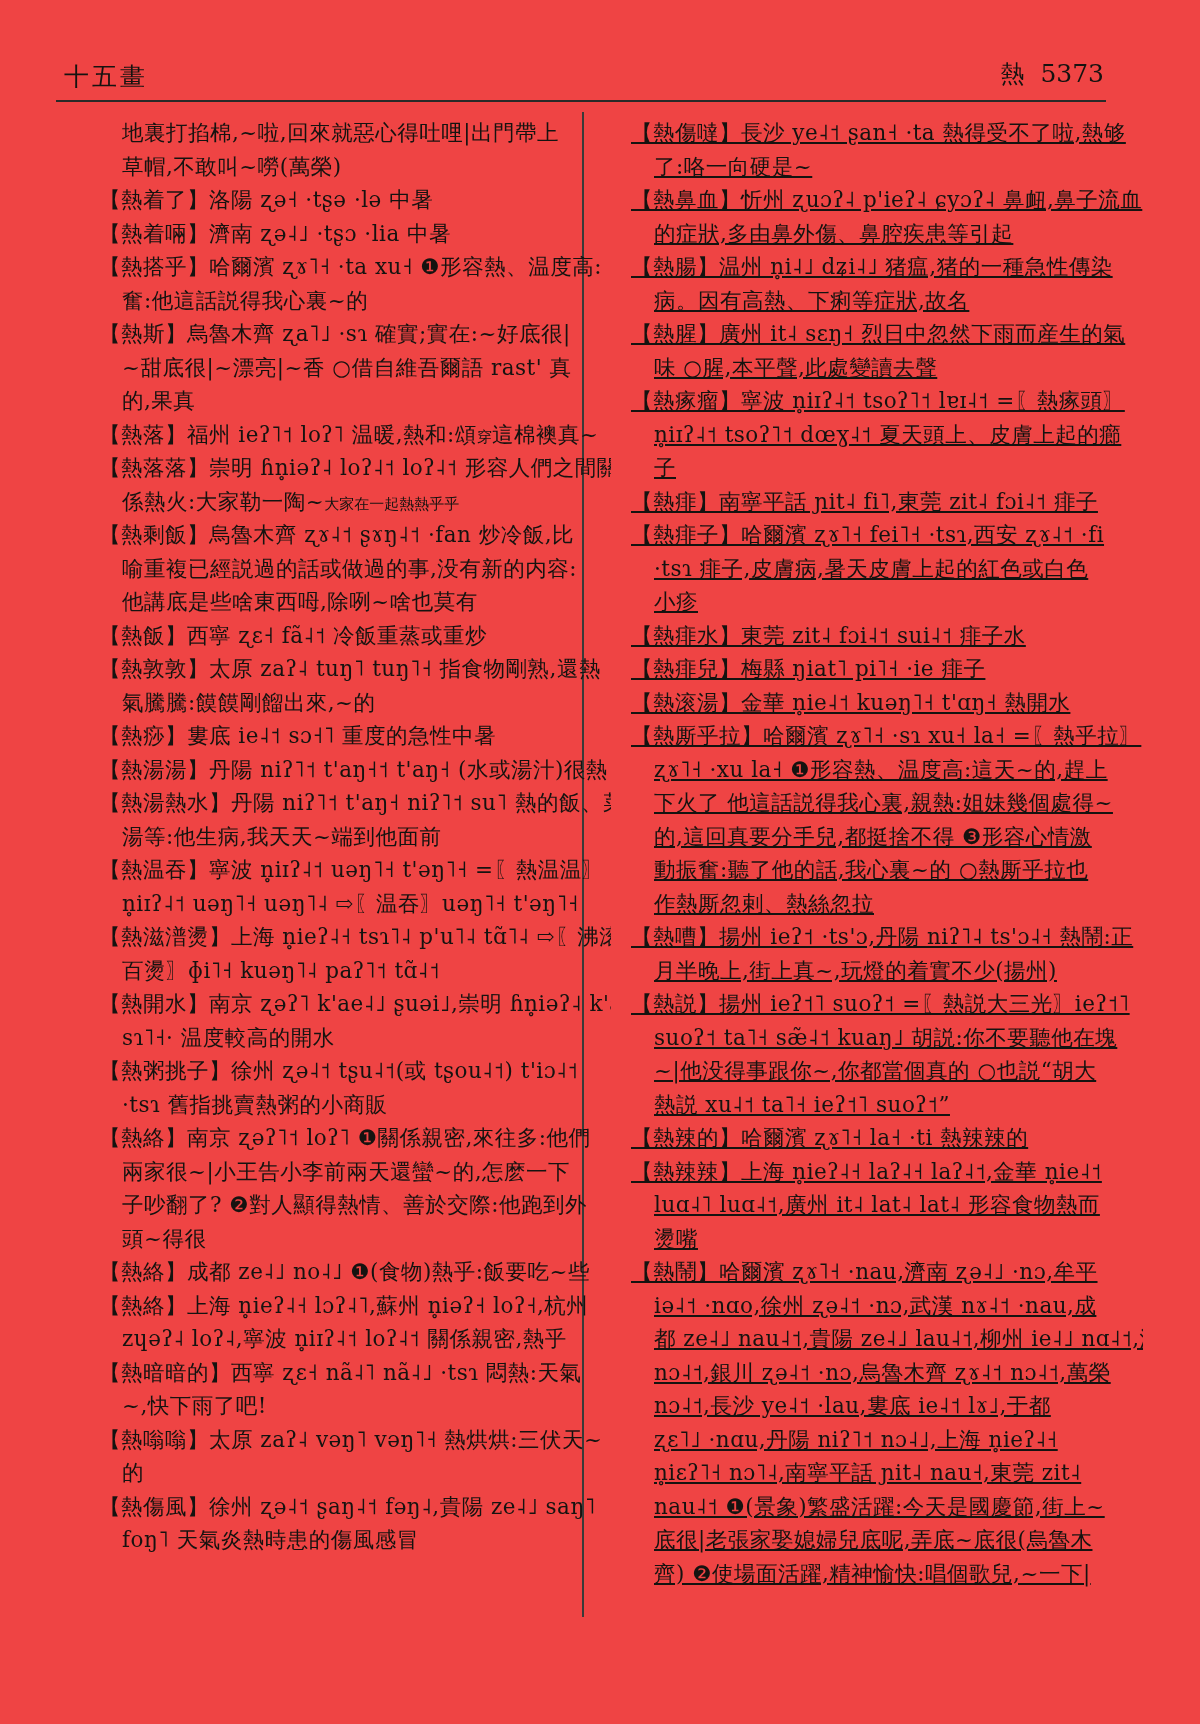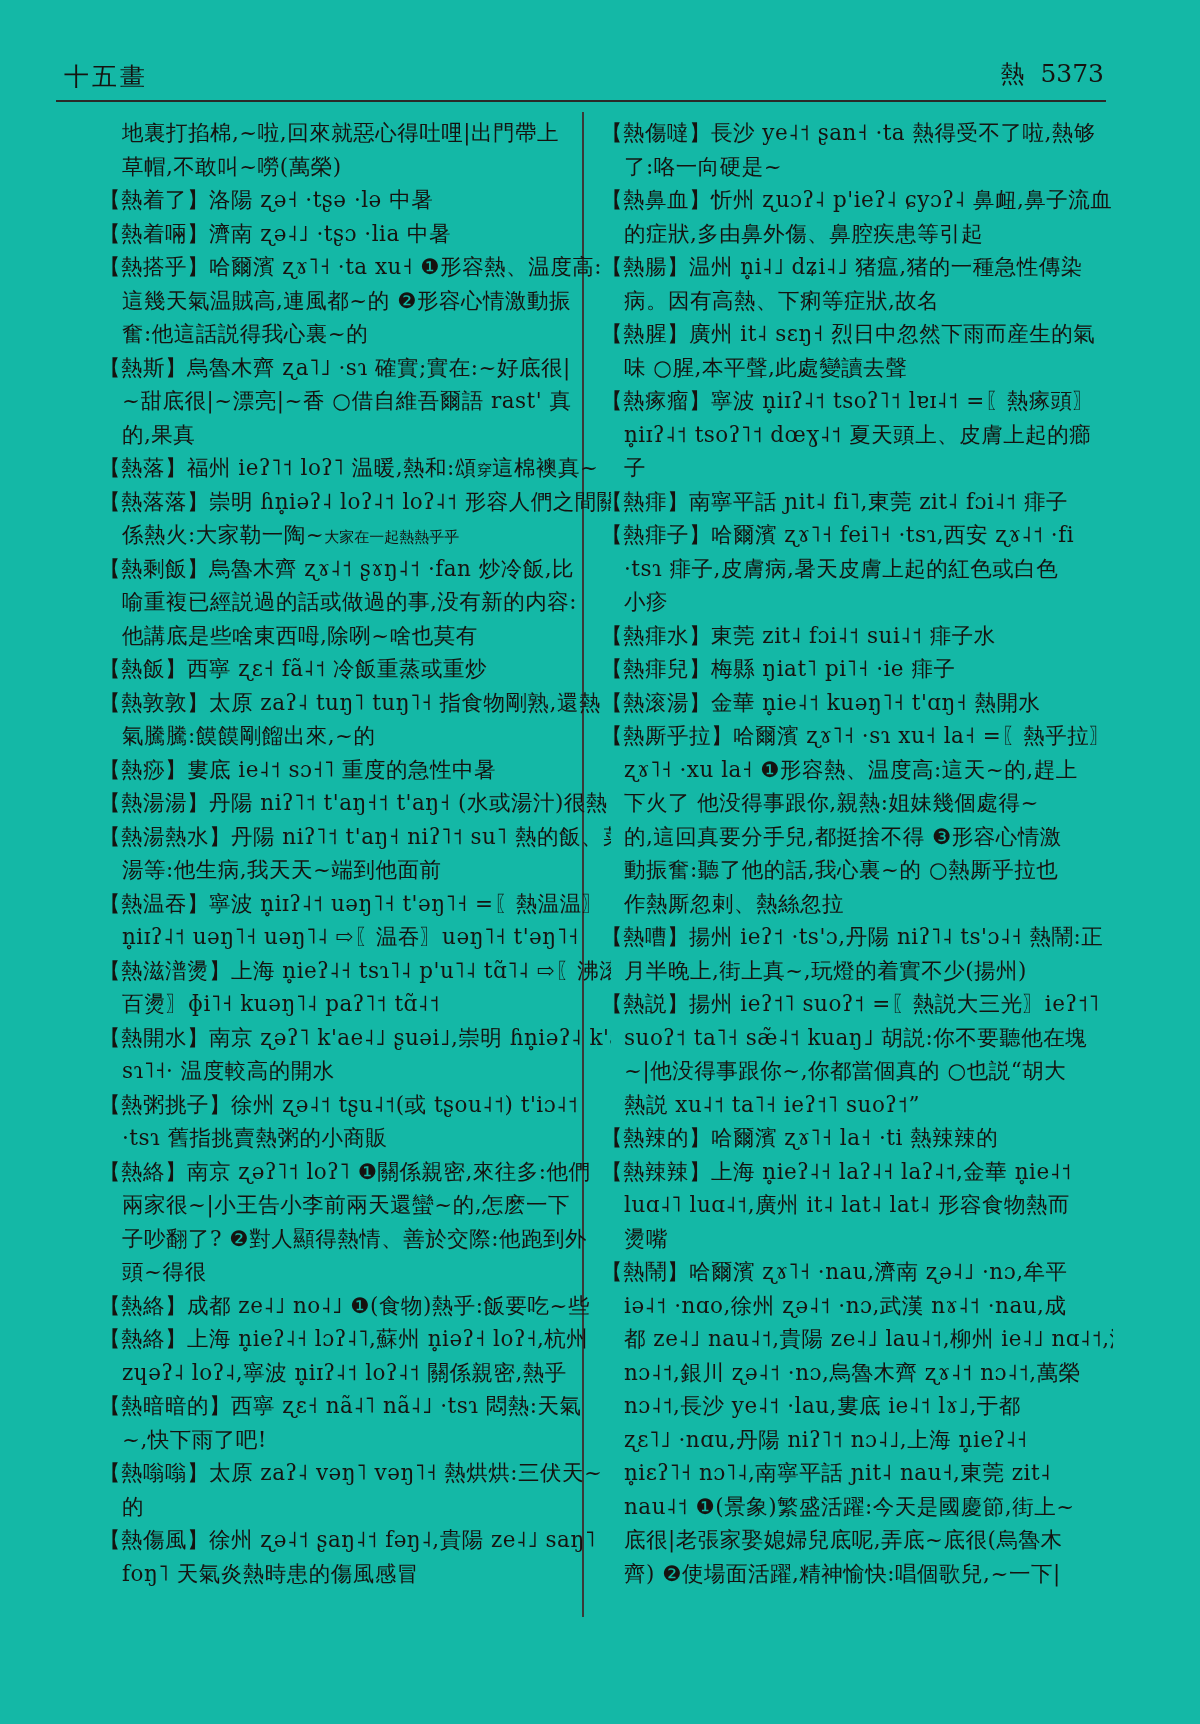--- a/index.html
+++ b/index.html
@@ -1,25 +1,25 @@
 <!DOCTYPE html>
 <html><head>
 <meta charset="utf-8">
 <style>
   html,body{margin:0;padding:0;background:#e8e8e4;}
-  .page{position:relative;width:1200px;height:1724px;margin:0 auto;background:#14b8a6;
+  .page{position:relative;width:1200px;height:1724px;margin:0 auto;background:#ef4444;
         font-family:"DejaVu Serif","Liberation Serif",serif;color:#151310;}
   .hdr-left{position:absolute;left:64px;top:60px;font-size:25px;letter-spacing:3px;}
   .hdr-right{position:absolute;right:96px;top:58px;font-size:24px;}
   .hdr-right .pgno{margin-left:16px;font-size:25px;font-family:"DejaVu Serif",serif;}
   .rule{position:absolute;left:56px;right:94px;top:100px;height:2px;background:#2a2a28;}
   .divider{position:absolute;left:582px;top:112px;width:2px;height:1505px;background:#3a3a38;}
   .col{position:absolute;top:116px;overflow:hidden;}
   .col-left{left:63px;width:512px;margin-left:36px;}
-  .col-right{left:601px;width:512px;}
+  .col-right{left:631px;width:512px;text-decoration:underline;}
   .line{height:33.5px;line-height:33.5px;white-space:nowrap;font-size:21.5px;
         letter-spacing:0.5px;}
   .line.cont{padding-left:23px;}
   .sm{font-size:15px;letter-spacing:0;}
 </style>
 </head>
 <body>
 
 <div class="page">
   <div class="hdr-left">十五畫</div>
@@ -27,21 +27,20 @@
     <span>熱</span><span class="pgno">5373</span>
   </div>
   <div class="rule"></div>
   <div class="divider"></div>
   <div class="col col-left" id="col-left">
       <div class="line cont">地裏打掐棉,~啦,回來就惡心得吐哩|出門帶上</div>
       <div class="line cont">草帽,不敢叫~嘮(萬榮)</div>
       <div class="line">【熱着了】洛陽 ʐə˧ ·tʂə ·lə 中暑</div>
       <div class="line">【熱着啢】濟南 ʐə˨˩ ·tʂɔ ·lia 中暑</div>
       <div class="line">【熱搭乎】哈爾濱 ʐɤ˥˧ ·ta xu˧ ❶形容熱、温度高:</div>
-      <div class="line cont">這幾天氣温賊高,連風都~的 ❷形容心情激動振</div>
       <div class="line cont">奮:他這話説得我心裏~的</div>
       <div class="line">【熱斯】烏魯木齊 ʐa˥˩ ·sɿ 確實;實在:~好底很|</div>
       <div class="line cont">~甜底很|~漂亮|~香 ○借自維吾爾語 rast' 真</div>
       <div class="line cont">的,果真</div>
       <div class="line">【熱落】福州 ieʔ˥˦ loʔ˥ 温暖,熱和:頌<span class="sm">穿</span>這棉襖真~</div>
       <div class="line">【熱落落】崇明 ɦn̥iəʔ˨ loʔ˨˦ loʔ˨˦ 形容人們之間關</div>
       <div class="line cont">係熱火:大家勒一陶~<span class="sm">大家在一起熱熱乎乎</span></div>
       <div class="line">【熱剩飯】烏魯木齊 ʐɤ˨˦ ʂɤŋ˨˦ ·fan 炒冷飯,比</div>
       <div class="line cont">喻重複已經説過的話或做過的事,没有新的内容:</div>
       <div class="line cont">他講底是些啥東西呣,除咧~啥也莫有</div>
@@ -88,21 +87,21 @@
       <div class="line cont">子</div>
       <div class="line">【熱痱】南寧平話 ɲit˨ fi˥,東莞 zit˨ fɔi˨˦ 痱子</div>
       <div class="line">【熱痱子】哈爾濱 ʐɤ˥˧ fei˥˧ ·tsɿ,西安 ʐɤ˨˦ ·fi</div>
       <div class="line cont">·tsɿ 痱子,皮膚病,暑天皮膚上起的紅色或白色</div>
       <div class="line cont">小疹</div>
       <div class="line">【熱痱水】東莞 zit˨ fɔi˨˦ sui˨˦ 痱子水</div>
       <div class="line">【熱痱兒】梅縣 ŋiat˥ pi˥˧ ·ie 痱子</div>
       <div class="line">【熱滚湯】金華 n̥ie˨˦ kuəŋ˥˧ t'ɑŋ˧ 熱開水</div>
       <div class="line">【熱厮乎拉】哈爾濱 ʐɤ˥˧ ·sɿ xu˧ la˧ =〖熱乎拉〗</div>
       <div class="line cont">ʐɤ˥˧ ·xu la˧ ❶形容熱、温度高:這天~的,趕上</div>
-      <div class="line cont">下火了 他没得事跟你,親熱:姐妹幾個處得~</div>
+      <div class="line cont">下火了 他這話説得我心裏,親熱:姐妹幾個處得~</div>
       <div class="line cont">的,這回真要分手兒,都挺捨不得 ❸形容心情激</div>
       <div class="line cont">動振奮:聽了他的話,我心裏~的 ○熱厮乎拉也</div>
       <div class="line cont">作熱厮忽剌、熱絲忽拉</div>
       <div class="line">【熱嘈】揚州 ieʔ˦ ·ts'ɔ,丹陽 niʔ˥˨ ts'ɔ˨˧ 熱鬧:正</div>
       <div class="line cont">月半晚上,街上真~,玩燈的着實不少(揚州)</div>
       <div class="line">【熱説】揚州 ieʔ˦˥ suoʔ˦ =〖熱説大三光〗ieʔ˦˥</div>
       <div class="line cont">suoʔ˦ ta˥˧ sæ̃˨˦ kuaŋ˩ 胡説:你不要聽他在塊</div>
       <div class="line cont">~|他没得事跟你~,你都當個真的 ○也説“胡大</div>
       <div class="line cont">熱説 xu˨˦ ta˥˧ ieʔ˦˥ suoʔ˦”</div>
       <div class="line">【熱辣的】哈爾濱 ʐɤ˥˧ la˧ ·ti 熱辣辣的</div>

